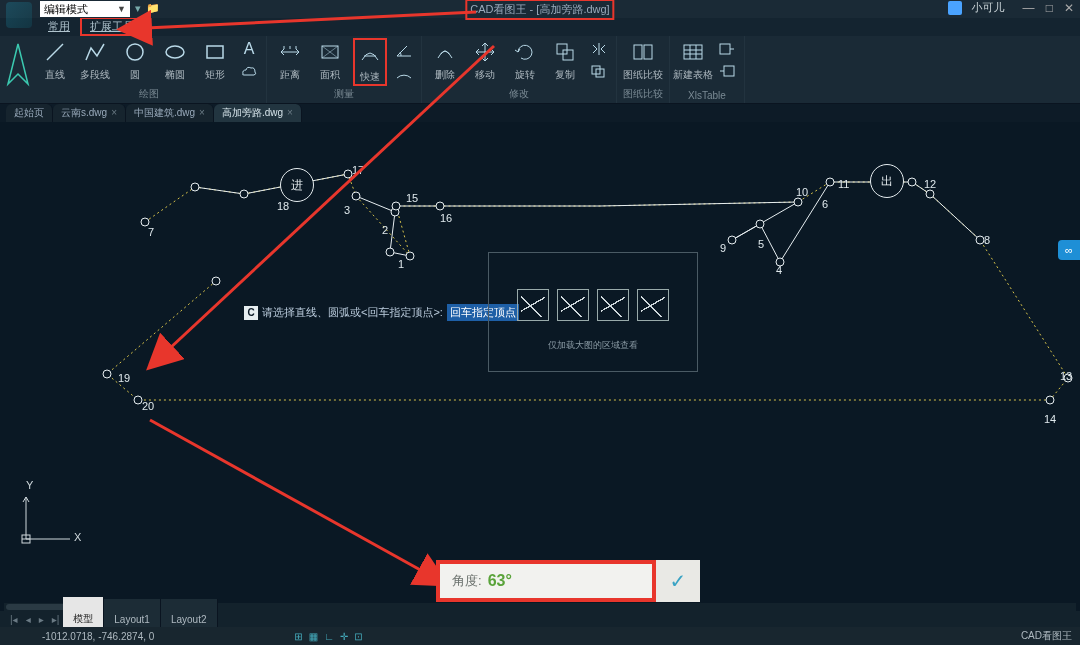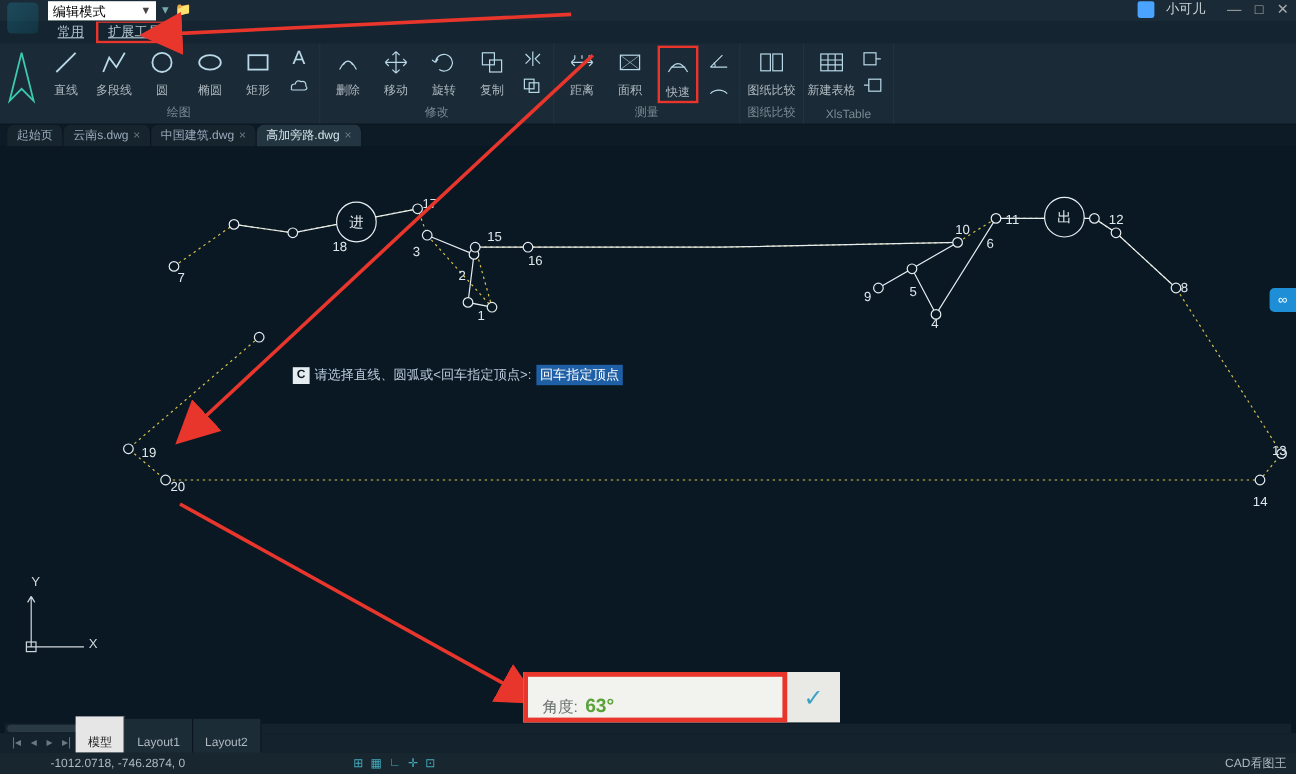--- a/index.html
+++ b/index.html
@@ -54,21 +54,21 @@
   .preview { position: absolute; left: 488px; top: 130px; width: 210px; height: 120px; border: 1px solid #4a5a64; }
   .preview .thumbs { display: flex; gap: 8px; justify-content: center; margin-top: 36px; }
   .preview .th { width: 32px; height: 32px; border: 1px solid #9aa; position: relative; overflow: hidden; }
   .preview .th::after { content: ""; position: absolute; inset: 3px; background:
      linear-gradient(45deg, transparent 40%, #cfd8dc 40%, #cfd8dc 44%, transparent 44%),
      linear-gradient(-30deg, transparent 50%, #cfd8dc 50%, #cfd8dc 54%, transparent 54%); }
   .preview .cap { text-align: center; font-size: 9px; color: #8a9aa4; margin-top: 18px; }
 
   
   .angle { position: absolute; left: 436px; top: 560px; width: 220px; height: 42px; background: #f2f2ef; display: flex; border: 4px solid #e8362c; }
-  .angle .l { flex: 1; display: flex; align-items: flex-end; padding-left: 12px; font-size: 13px; color: #6a706c; gap: 6px; }
+  .angle .l { flex: 1; display: flex; align-items: center; padding-left: 12px; font-size: 13px; color: #6a706c; gap: 6px; }
   .angle .v { color: #5aa33a; font-size: 16px; font-weight: bold; }
   .angle-ok { position: absolute; left: 656px; top: 560px; width: 44px; height: 42px; background: #e9e9e5; display: flex; align-items: center; justify-content: center; color: #3aa3c4; font-size: 20px; }
 
   
   .ucs { position: absolute; left: 16px; bottom: 62px; width: 60px; height: 60px; }
   .ucs .ya { position: absolute; left: 10px; top: -10px; font-size: 11px; color: #cfd8dc; }
   .ucs .xa { position: absolute; left: 58px; bottom: 6px; font-size: 11px; color: #cfd8dc; }
 
   
   .layouts { position: absolute; left: 0; right: 0; bottom: 18px; height: 16px; background: #13222c; display: flex; align-items: center; gap: 0; padding-left: 6px; }
@@ -100,20 +100,21 @@
 <div class="titlebar">
   <div class="logo"></div>
   <div class="mode-dd">
     <span>编辑模式</span>
     <span class="tri">▼</span>
   </div>
   <div class="qat">
     <span>▾</span>
     <span>📁</span>
   </div>
+  <div class="title-center">CAD看图王 - [高加旁路.dwg]</div>
   <div class="title-right">
     <span class="user-ico"></span>
     <span>小可儿</span>
     <span class="winbtns">
       <span>—</span>
       <span>□</span>
       <span>✕</span>
     </span>
   </div>
 </div>
@@ -183,20 +184,63 @@
       </div>
     </div>
     <div class="panel-title">绘图</div>
   </div>
 
   <div class="panel">
     <div class="panel-row">
       <div class="rbtn">
           <div class="ic">
             <svg width="24" height="24">
+              <path d="M3 12h18M3 12l3-3M3 12l3 3M21 12l-3-3M21 12l-3 3M6 6v3M12 6v3M18 6v3" stroke="#b9d9e8" fill="none"></path>
+            </svg>
+          </div>
+          <div class="lb">距离</div>
+        </div>
+      <div class="rbtn">
+          <div class="ic">
+            <svg width="24" height="24">
+              <rect x="4" y="6" width="16" height="12" fill="none" stroke="#b9d9e8"></rect>
+              <path d="M4 6l16 12M4 18L20 6" stroke="#b9d9e8" stroke-width=".5"></path>
+            </svg>
+          </div>
+          <div class="lb">面积</div>
+        </div>
+      <div class="rbtn hl">
+          <div class="ic">
+            <svg width="24" height="24">
+              <path d="M4 18 Q12 4 20 18 M6 14h12" stroke="#b9d9e8" fill="none"></path>
+            </svg>
+          </div>
+          <div class="lb">快速</div>
+        </div>
+      <div class="smallgrp">
+        <div class="sm">
+            <svg width="18" height="14">
+              <path d="M2 12h14M2 12l10-10M6 12a6 6 0 0 0-1-4" stroke="#b9d9e8" fill="none"></path>
+            </svg>
+          </div>
+        <div class="sm">
+            <svg width="18" height="14">
+              <path d="M2 12a10 10 0 0 1 14 0" stroke="#b9d9e8" fill="none"></path>
+            </svg>
+          </div>
+      </div>
+    </div>
+    <div class="panel-title">测量</div>
+  </div>
+
+  <div class="panel">
+    <div class="panel-row">
+      <div class="rbtn">
+          <div class="ic">
+            <svg width="24" height="24">
               <path d="M5 18 Q12 4 19 18 M8 14 Q12 8 16 14" fill="none" stroke="#b9d9e8"></path>
             </svg>
           </div>
           <div class="lb">删除</div>
         </div>
       <div class="rbtn">
           <div class="ic">
             <svg width="24" height="24">
               <path d="M12 3v18M3 12h18M12 3l-3 3M12 3l3 3M12 21l-3-3M12 21l3-3M3 12l3-3M3 12l3 3M21 12l-3-3M21 12l-3 3" stroke="#b9d9e8" fill="none"></path>
             </svg>
@@ -228,63 +272,20 @@
           </div>
         <div class="sm">
             <svg width="18" height="14">
               <rect x="2" y="2" width="8" height="8" fill="none" stroke="#b9d9e8"></rect>
               <rect x="6" y="5" width="8" height="8" fill="none" stroke="#b9d9e8"></rect>
             </svg>
           </div>
       </div>
     </div>
     <div class="panel-title">修改</div>
-  </div>
-
-  <div class="panel">
-    <div class="panel-row">
-      <div class="rbtn">
-          <div class="ic">
-            <svg width="24" height="24">
-              <path d="M3 12h18M3 12l3-3M3 12l3 3M21 12l-3-3M21 12l-3 3M6 6v3M12 6v3M18 6v3" stroke="#b9d9e8" fill="none"></path>
-            </svg>
-          </div>
-          <div class="lb">距离</div>
-        </div>
-      <div class="rbtn">
-          <div class="ic">
-            <svg width="24" height="24">
-              <rect x="4" y="6" width="16" height="12" fill="none" stroke="#b9d9e8"></rect>
-              <path d="M4 6l16 12M4 18L20 6" stroke="#b9d9e8" stroke-width=".5"></path>
-            </svg>
-          </div>
-          <div class="lb">面积</div>
-        </div>
-      <div class="rbtn hl">
-          <div class="ic">
-            <svg width="24" height="24">
-              <path d="M4 18 Q12 4 20 18 M6 14h12" stroke="#b9d9e8" fill="none"></path>
-            </svg>
-          </div>
-          <div class="lb">快速</div>
-        </div>
-      <div class="smallgrp">
-        <div class="sm">
-            <svg width="18" height="14">
-              <path d="M2 12h14M2 12l10-10M6 12a6 6 0 0 0-1-4" stroke="#b9d9e8" fill="none"></path>
-            </svg>
-          </div>
-        <div class="sm">
-            <svg width="18" height="14">
-              <path d="M2 12a10 10 0 0 1 14 0" stroke="#b9d9e8" fill="none"></path>
-            </svg>
-          </div>
-      </div>
-    </div>
-    <div class="panel-title">测量</div>
   </div>
 
   <div class="panel">
     <div class="panel-row">
       <div class="rbtn">
           <div class="ic">
             <svg width="24" height="24">
               <rect x="3" y="5" width="8" height="14" fill="none" stroke="#b9d9e8"></rect>
               <rect x="13" y="5" width="8" height="14" fill="none" stroke="#b9d9e8"></rect>
             </svg>
@@ -397,20 +398,29 @@
   <div class="node-lbl" style="left:1044px; top:273px;margin-top:18px;">14</div>
   <div class="node-lbl" style="left:118px; top:250px;">19</div>
   <div class="node-lbl" style="left:142px; top:278px;">20</div>
 
   <div class="cmdbox">
     <span class="cic">C</span>
     <span class="txt">请选择直线、圆弧或&lt;回车指定顶点&gt;:</span>
     <span class="suf">回车指定顶点</span>
   </div>
 
+  <div class="preview">
+    <div class="thumbs">
+      <div class="th"></div>
+      <div class="th"></div>
+      <div class="th"></div>
+      <div class="th"></div>
+    </div>
+    <div class="cap">仅加载大图的区域查看</div>
+  </div>
 
   <div class="ucs">
     <svg width="60" height="60">
         <path d="M10 50 L10 8 M10 50 L54 50 M6 50 h8 M10 8 l-3 5 M10 8 l3 5" stroke="#cfd8dc" fill="none"></path>
         <rect x="6" y="46" width="8" height="8" fill="none" stroke="#cfd8dc"></rect>
       </svg>
     <div class="ya">Y</div>
     <div class="xa">X</div>
   </div>
 </div>

